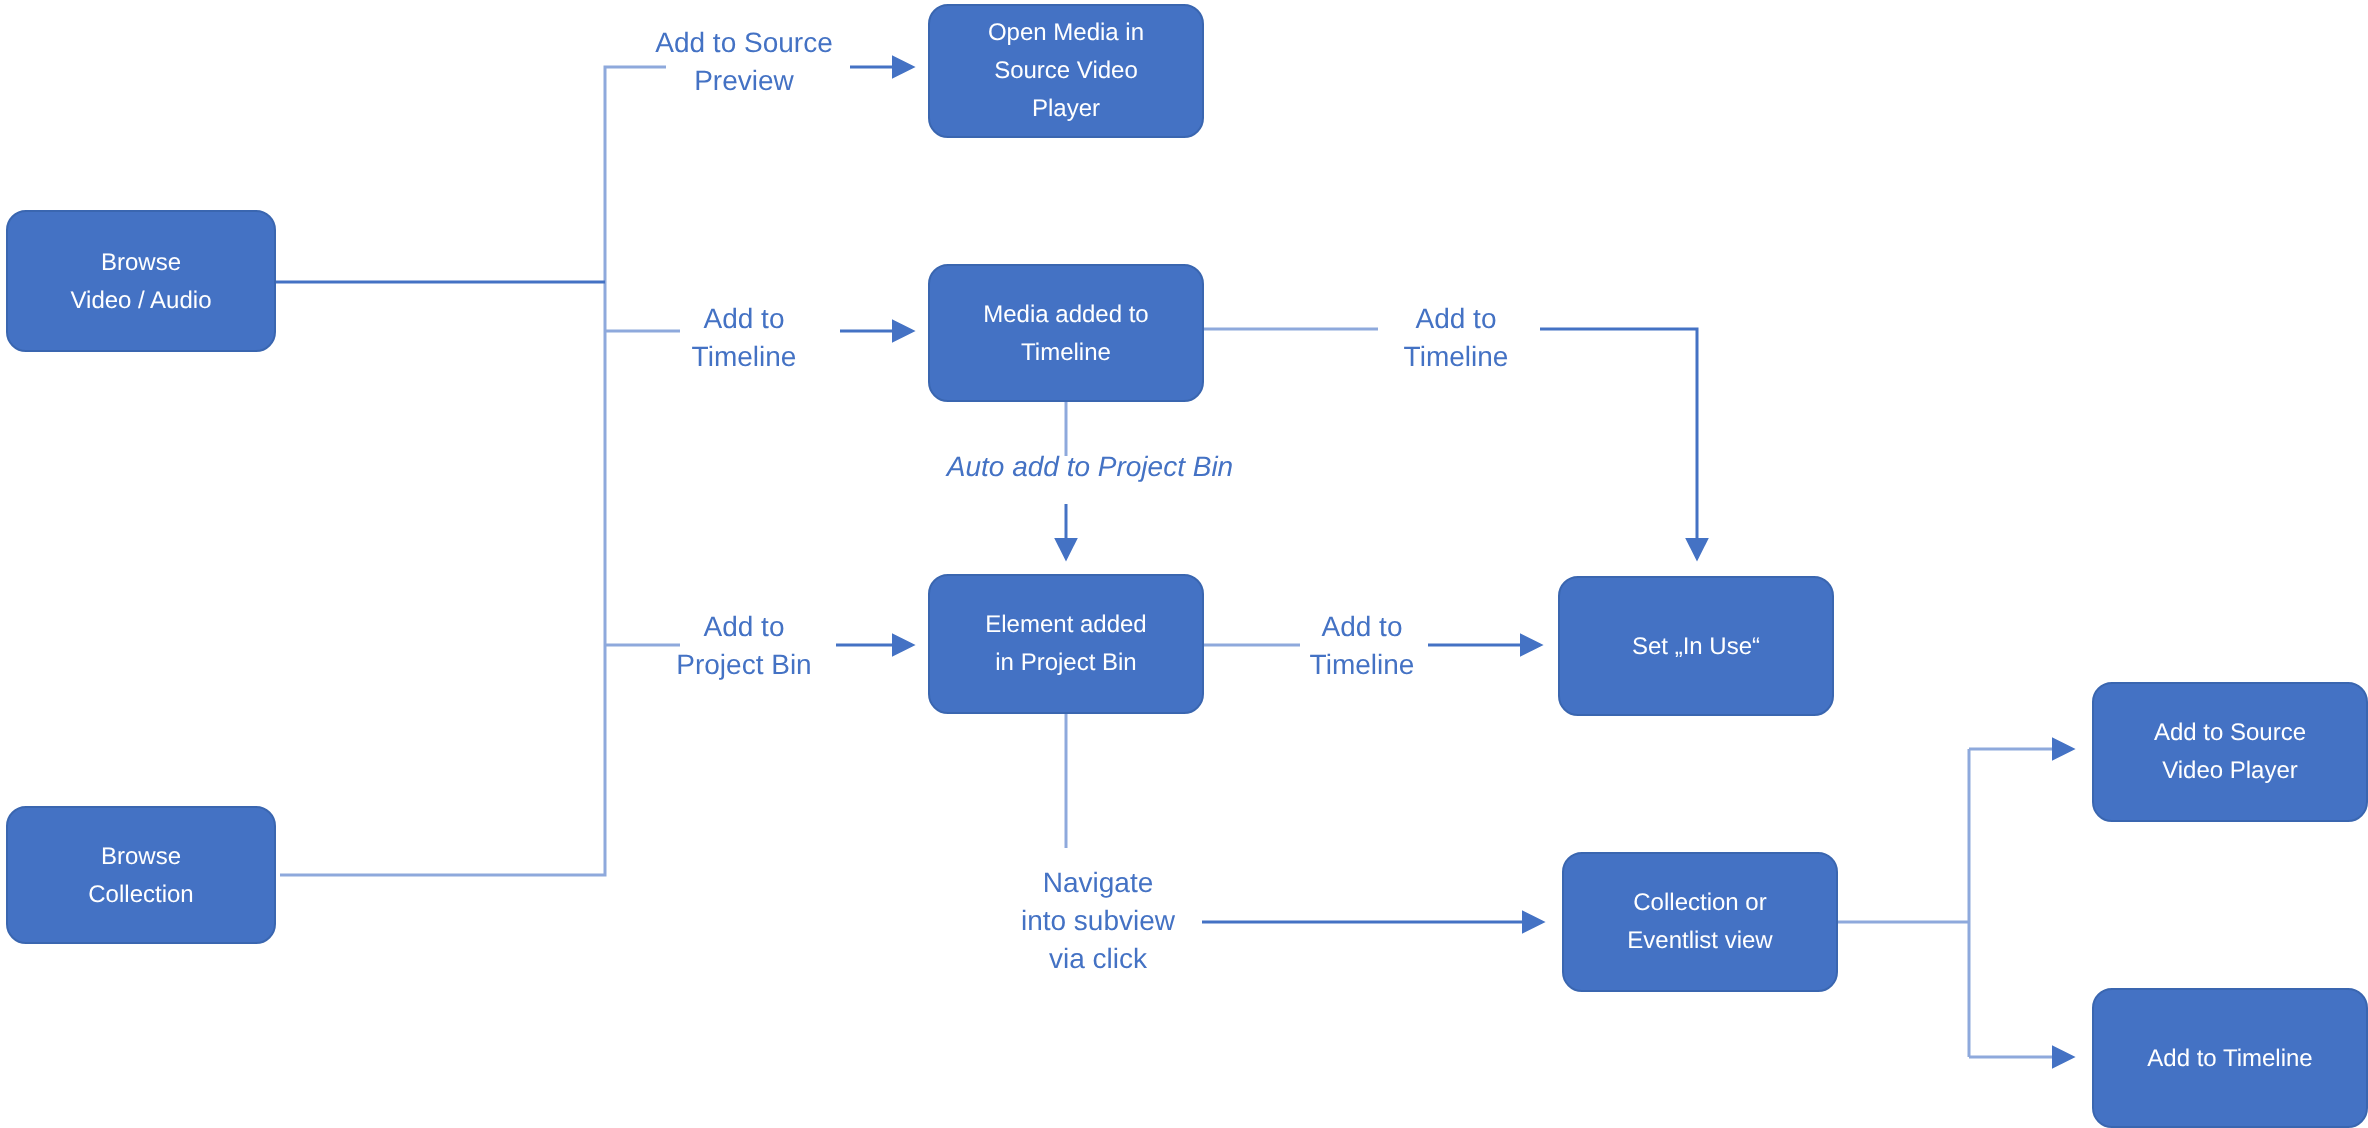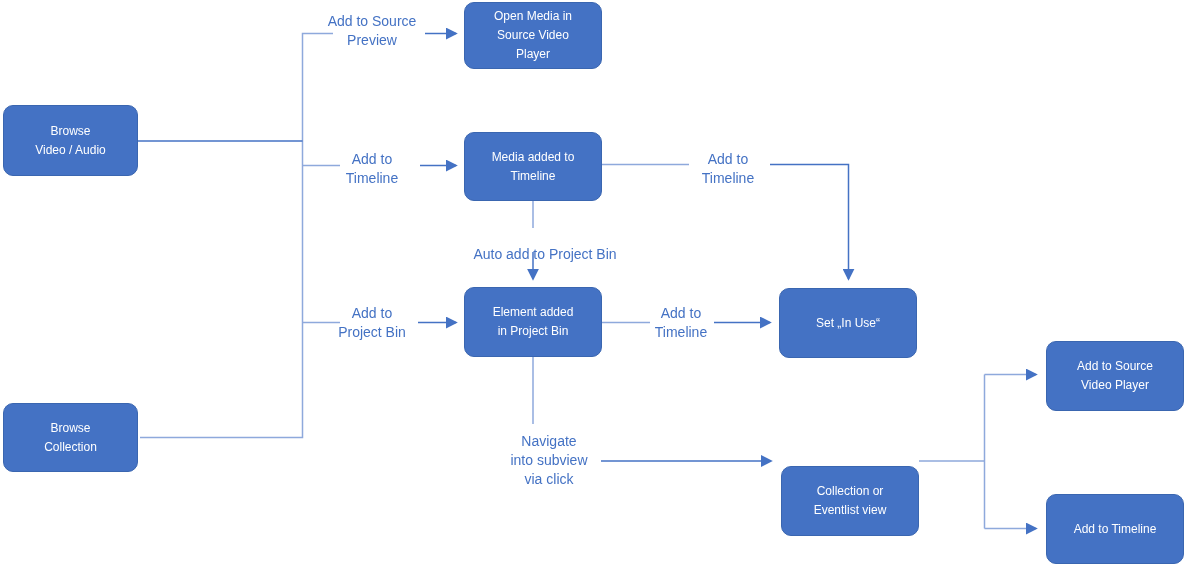--- a/index.html
+++ b/index.html
@@ -91,35 +91,35 @@
 Timeline</div>
 
   <div class="node" style="left:779px; top:288px; width:138px; height:70px;">Set „In Use“</div>
 
   <div class="node" style="left:464px; top:287px; width:138px; height:70px;">Element added
 in Project Bin</div>
 
   <div class="node" style="left:3px; top:403px; width:135px; height:69px;">Browse
 Collection</div>
 
-  <div class="node" style="left:781px; top:426px; width:138px; height:70px;margin-top:40px;">Collection or
+  <div class="node" style="left:781px; top:426px; width:138px; height:70px;">Collection or
 Eventlist view</div>
 
   <div class="node" style="left:1046px; top:341px; width:138px; height:70px;">Add to Source
 Video Player</div>
 
   <div class="node" style="left:1046px; top:494px; width:138px; height:70px;">Add to Timeline</div>
 
   <div class="elabel" style="left:312px; top:12px; width:120px;">Add to Source
 Preview</div>
 
   <div class="elabel" style="left:332px; top:150px; width:80px;">Add to
 Timeline</div>
 
-  <div class="elabel" style="left:445px; top:245px; width:200px;">Auto add to Project Bin</div>
+  <div class="elabel" style="left:445px; top:224px; width:200px;font-style:italic;">Auto add to Project Bin</div>
 
   <div class="elabel" style="left:312px; top:304px; width:120px;">Add to
 Project Bin</div>
 
   <div class="elabel" style="left:688px; top:150px; width:80px;">Add to
 Timeline</div>
 
   <div class="elabel" style="left:641px; top:304px; width:80px;">Add to
 Timeline</div>
 

